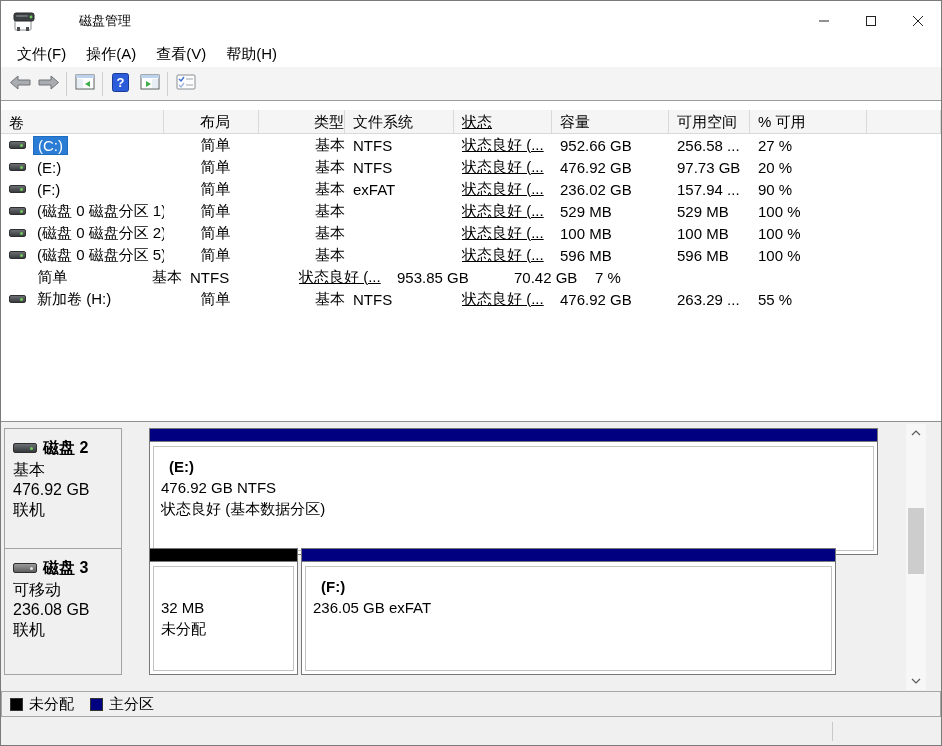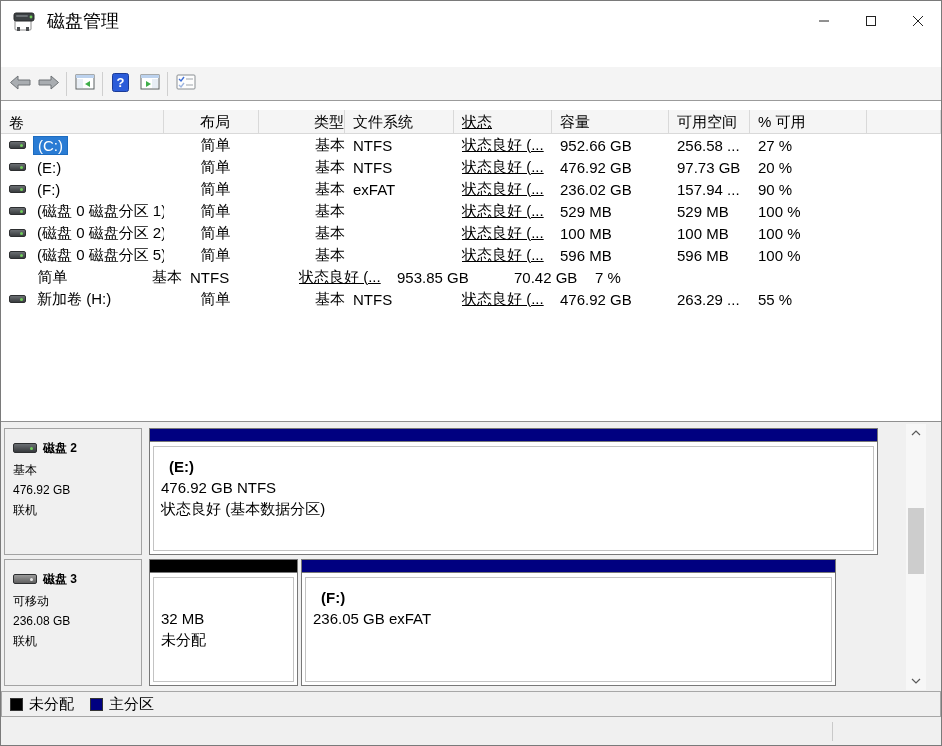--- a/index.html
+++ b/index.html
@@ -4,21 +4,21 @@
 <style>
   * { margin:0; padding:0; box-sizing:border-box; }
   html,body { width:942px; height:746px; font-family:"Liberation Sans", sans-serif; }
   .window { position:relative; width:942px; height:746px; background:#ffffff;
             border:1px solid #7a7a7a; overflow:hidden; font-size:15px; color:#000; }
 
   
   .titlebar { position:absolute; top:0; left:0; width:100%; height:40px; background:#fff;
               display:flex; align-items:center; }
   .title-icon { width:24px; height:22px; margin:0 10px 0 12px; position:relative; }
-  .title-text { font-size:18px; }
+  .title-text { font-size:13px;margin-left:32px; }
   .win-controls { position:absolute; right:0; top:0; height:40px; display:flex; }
   .win-btn { width:47px; height:40px; display:flex; align-items:center; justify-content:center; background:#fff; border:none; cursor:default; }
   .win-btn svg { display:block; }
 
   
   .menubar { position:absolute; top:40px; left:0; width:100%; height:26px; background:#fff;
              display:flex; align-items:center; padding-left:6px; }
   .menu-item { padding:2px 10px; font-size:15px; }
 
   
@@ -39,22 +39,22 @@
   .dicon { display:inline-block; width:17px; height:8px; border-radius:2px; margin-right:7px; flex:none;
            background:linear-gradient(#6b6f73,#3a3d40); border:1px solid #2c2e30; position:relative; }
   .dicon::after { content:""; position:absolute; right:2px; top:2px; width:3px; height:3px; border-radius:50%; background:#6fce5a; }
   .vlabel { padding:0 4px; }
   .vlabel.sel { background:#2a7cd4; border:1px solid #1d6cc0; color:#fff; }
 
   
   .gpane { position:absolute; top:420px; left:0; width:100%; height:270px; background:#f0f0f0;
            border-top:1px solid #8f8f8f; }
   .disk-row { position:absolute; left:0; width:100%; height:127px; }
-  .disk-card { position:absolute; left:3px; top:0; width:138px; height:127px; background:#f0f0f0;
-               border:1px solid #a3a3a3; padding:9px 0 0 8px; line-height:20px; font-size:12px; }
+  .disk-card { position:absolute; left:3px; top:0; width:118px; height:127px; background:#f0f0f0;
+               border:1px solid #a3a3a3; padding:9px 0 0 8px; line-height:20px; font-size:16px; }
   .disk-title { font-weight:bold; display:flex; align-items:center; margin-bottom:2px; }
   .slab { display:inline-block; width:24px; height:10px; border-radius:2px; margin-right:6px;
           background:linear-gradient(#6b6f73,#36393c); border:1px solid #2c2e30; position:relative; }
   .slab::after { content:""; position:absolute; right:3px; top:3px; width:3px; height:3px; border-radius:50%; background:#6fce5a; }
   .slab.gray { background:linear-gradient(#9b9b9b,#5f5f5f); }
   .slab.gray::after { background:#e8e8e8; }
   .part { position:absolute; top:0; height:127px; background:#fff; border:1px solid #787878; }
   .part-bar { height:13px; border-bottom:1px solid #787878; }
   .part-body { position:absolute; top:17px; left:3px; right:3px; bottom:3px; border:1px solid #c3c3c3;
                padding:9px 0 0 7px; line-height:21px; font-size:15px; background:#fff; }
@@ -104,20 +104,26 @@
       </button>
       <button class="win-btn">
         <svg width="12" height="12" viewBox="0 0 12 12">
             <line x1="1" y1="1" x2="11" y2="11" stroke="#222" stroke-width="1"></line>
             <line x1="11" y1="1" x2="1" y2="11" stroke="#222" stroke-width="1"></line>
           </svg>
       </button>
     </div>
   </div>
 
+  <div class="menubar">
+    <span class="menu-item">文件(F)</span>
+    <span class="menu-item">操作(A)</span>
+    <span class="menu-item">查看(V)</span>
+    <span class="menu-item">帮助(H)</span>
+  </div>
 
   <div class="toolbar">
     <button class="tb-btn">
       <span>
         <svg width="22" height="15" viewBox="0 0 22 15">
             <path d="M9 1 L1.5 7.5 L9 14 L9 10 H21 V5 H9 Z" fill="#a9adb1" stroke="#6e7276"></path>
           </svg>
       </span>
     </button>
     <button class="tb-btn">
@@ -301,21 +307,21 @@
       <div class="part" style="left:148px; width:729px;">
         <div class="part-bar" style="background-color: rgb(0, 0, 128);"></div>
         <div class="part-body">
           <div class="part-label">(E:)</div>
           <div>476.92 GB NTFS</div>
           <div>状态良好 (基本数据分区)</div>
         </div>
       </div>
     </div>
 
-    <div class="disk-row" style="top:137px;padding-left:23px;">
+    <div class="disk-row" style="top:126px;padding-left:23px;">
       <div class="disk-card">
         <div class="disk-title">
             <span class="slab gray"></span>
             <span>磁盘 3</span>
           </div>
         <div>可移动</div>
         <div>236.08 GB</div>
         <div>联机</div>
       </div>
       <div class="part" style="left:148px; width:149px;">

